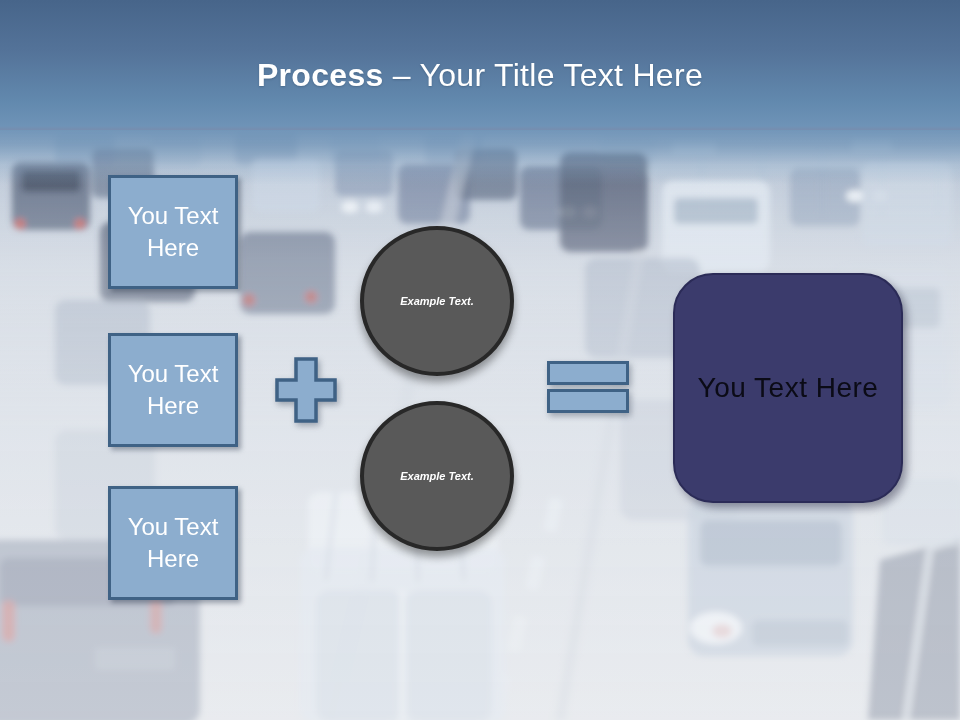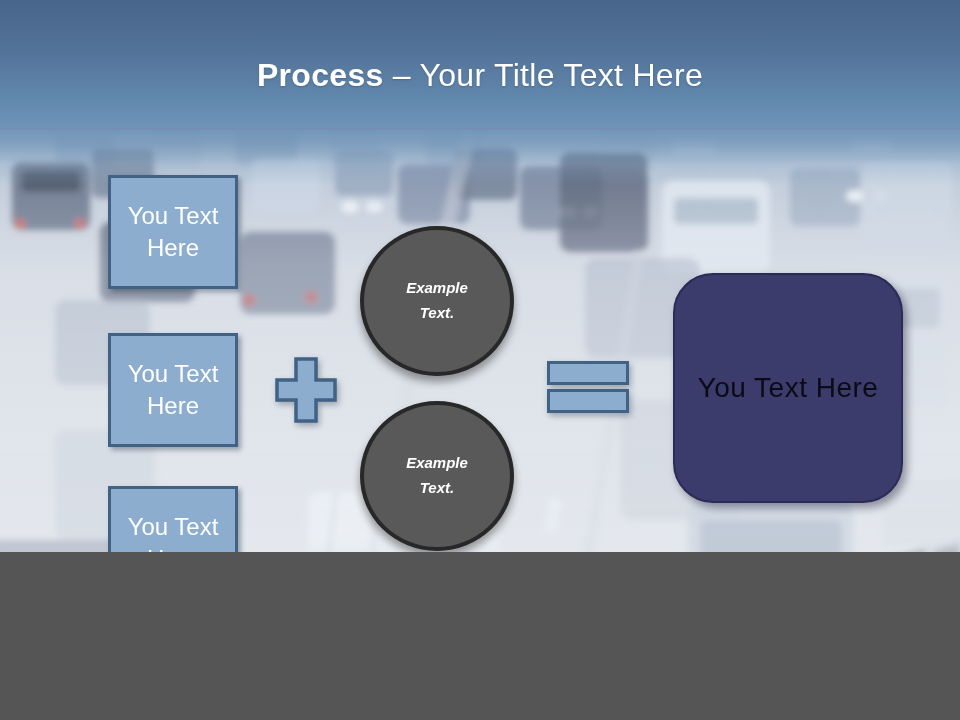--- a/index.html
+++ b/index.html
@@ -1,17 +1,17 @@
 <!DOCTYPE html>
 <html><head>
 <meta charset="utf-8">
 <style>
   html,body{margin:0;padding:0;background:#555;}
   .slide{
-    position:relative;width:960px;height:552px;overflow:hidden;
+    position:relative;width:960px;height:720px;overflow:hidden;
     font-family:"Liberation Sans",sans-serif;background:#ef4444;
   }
   .slide *{box-sizing:border-box;}
 
   
   .bg-photo{position:absolute;left:0;top:130px;width:960px;height:590px;}
   
   .header-band{
     position:absolute;left:0;top:0;width:960px;height:185px;
     background:linear-gradient(180deg,
@@ -42,21 +42,21 @@
   
   .op{position:absolute;filter:drop-shadow(2px 3px 3px rgba(30,42,62,0.35));}
   .op.plus{left:274px;top:356px;}
   .op.equals{left:547px;top:361px;}
 
   
   .example-circle{
     position:absolute;left:360px;width:154px;height:150px;border-radius:50%;
     background:#595959;border:4px solid #282828;
     display:flex;align-items:center;justify-content:center;text-align:center;
-    color:#ffffff;font-size:15px;font-weight:bold;font-style:italic;line-height:1.65;
+    color:#ffffff;font-size:11px;font-weight:bold;font-style:italic;line-height:1.65;
     box-shadow:0 6px 8px rgba(0,0,0,0.38);
   }
   .example-circle .lbl{width:88px;}
   .example-circle.c1{top:226px;}
   .example-circle.c2{top:401px;}
 
   
   .result-box{
     position:absolute;left:673px;top:273px;width:230px;height:230px;
     background:#3b3b6c;border:2px solid #2b2b57;border-radius:40px;

